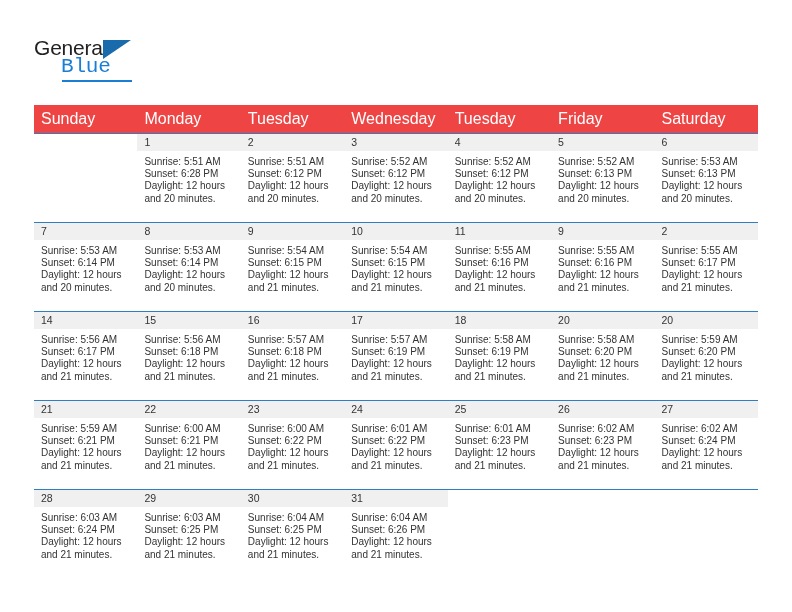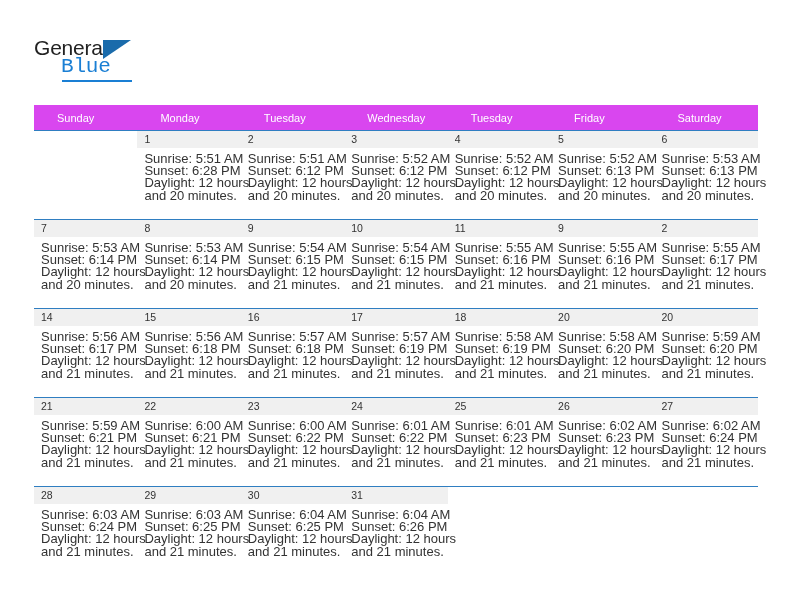--- a/index.html
+++ b/index.html
@@ -96,26 +96,26 @@
   
   .calendar {
     position: absolute;
     left: 34px;
     top: 105px;
     width: 724px;
     border-collapse: collapse;
     table-layout: fixed;
   }
   .calendar th {
-    background: #d946ef;
+    background: #ef4444;
     color: #ffffff;
-    font-size: 11px;
+    font-size: 16px;
     font-weight: normal;
     text-align: left;
-    padding: 5px 0 5px 23px;
+    padding: 5px 0 5px 7px;
     height: 15px;
     border: none;
   }
   .calendar td {
     vertical-align: top;
     padding: 0;
     border: none;
     width: 103.4px;
     background: #ffffff;
   }
@@ -130,21 +130,21 @@
     background: #f0f0f0;
     height: 17px;
     padding: 1px 0 0 7px;
     box-sizing: border-box;
     font-size: 10.5px;
     color: #333333;
     line-height: 15px;
   }
   .cell-body {
     padding: 5px 6px 0 7px;
-    font-size: 13px;
+    font-size: 10px;
     line-height: 12.2px;
     color: #333333;
   }
   .cell-body div {
     white-space: nowrap;
   }
   .empty .daynum-band {
     background: #ffffff;
   }
 </style>

